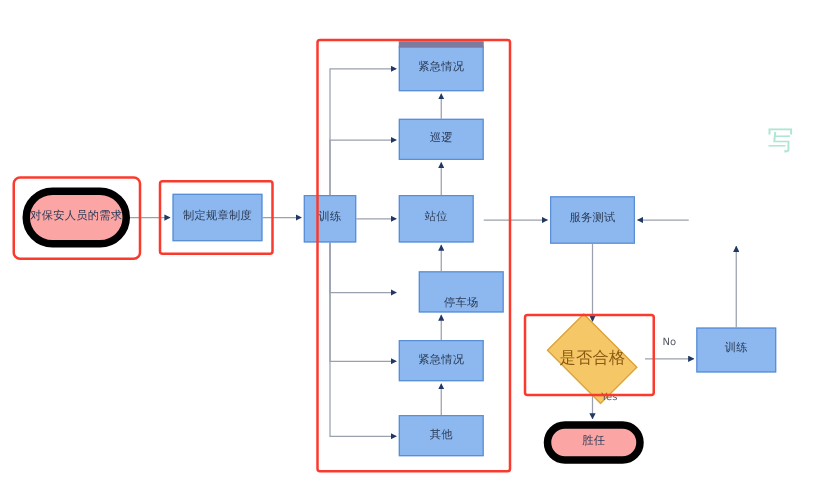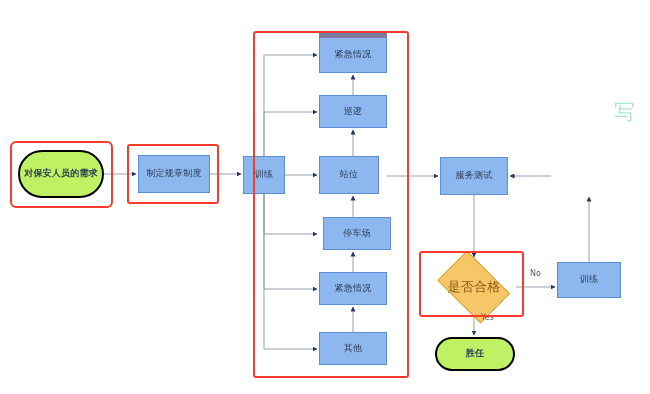--- a/index.html
+++ b/index.html
@@ -35,24 +35,23 @@
     font-size: 9px;
     line-height: 1.25;
     letter-spacing: 0.2px;
     z-index: 3;
   }
   .node.process {
     background: #8cb8ef;
     border: 1px solid #5a8fd6;
   }
   .node.terminator {
-    background: #bef264;
-    border: 2px solid #000000;
+    background: #fca5a5;
+    border: 6px solid #000000;
     border-radius: 999px;
-    font-weight: bold;
   }
   .node.decision {
     background: transparent;
     border: none;
   }
   .node.decision .dtext {
     position: relative;
     z-index: 2;
     color: #8a5a12;
     font-size: 13px;
@@ -165,21 +164,21 @@
   </div>
 
   <div class="node process" style="left:319px; top:95px; width:68px; height:33px;text-align:right;">
     <span>巡逻</span>
   </div>
 
   <div class="node process" style="left:319px; top:156px; width:60px; height:38px;">
     <span>站位</span>
   </div>
 
-  <div class="node process" style="left:323px; top:217px; width:68px; height:33px;">
+  <div class="node process" style="left:335px; top:217px; width:68px; height:33px;align-items:flex-end;">
     <span>停车场</span>
   </div>
 
   <div class="node process" style="left:319px; top:272px; width:68px; height:33px;">
     <span>紧急情况</span>
   </div>
 
   <div class="node process" style="left:440px; top:157px; width:68px; height:38px;">
     <span>服务测试</span>
   </div>

